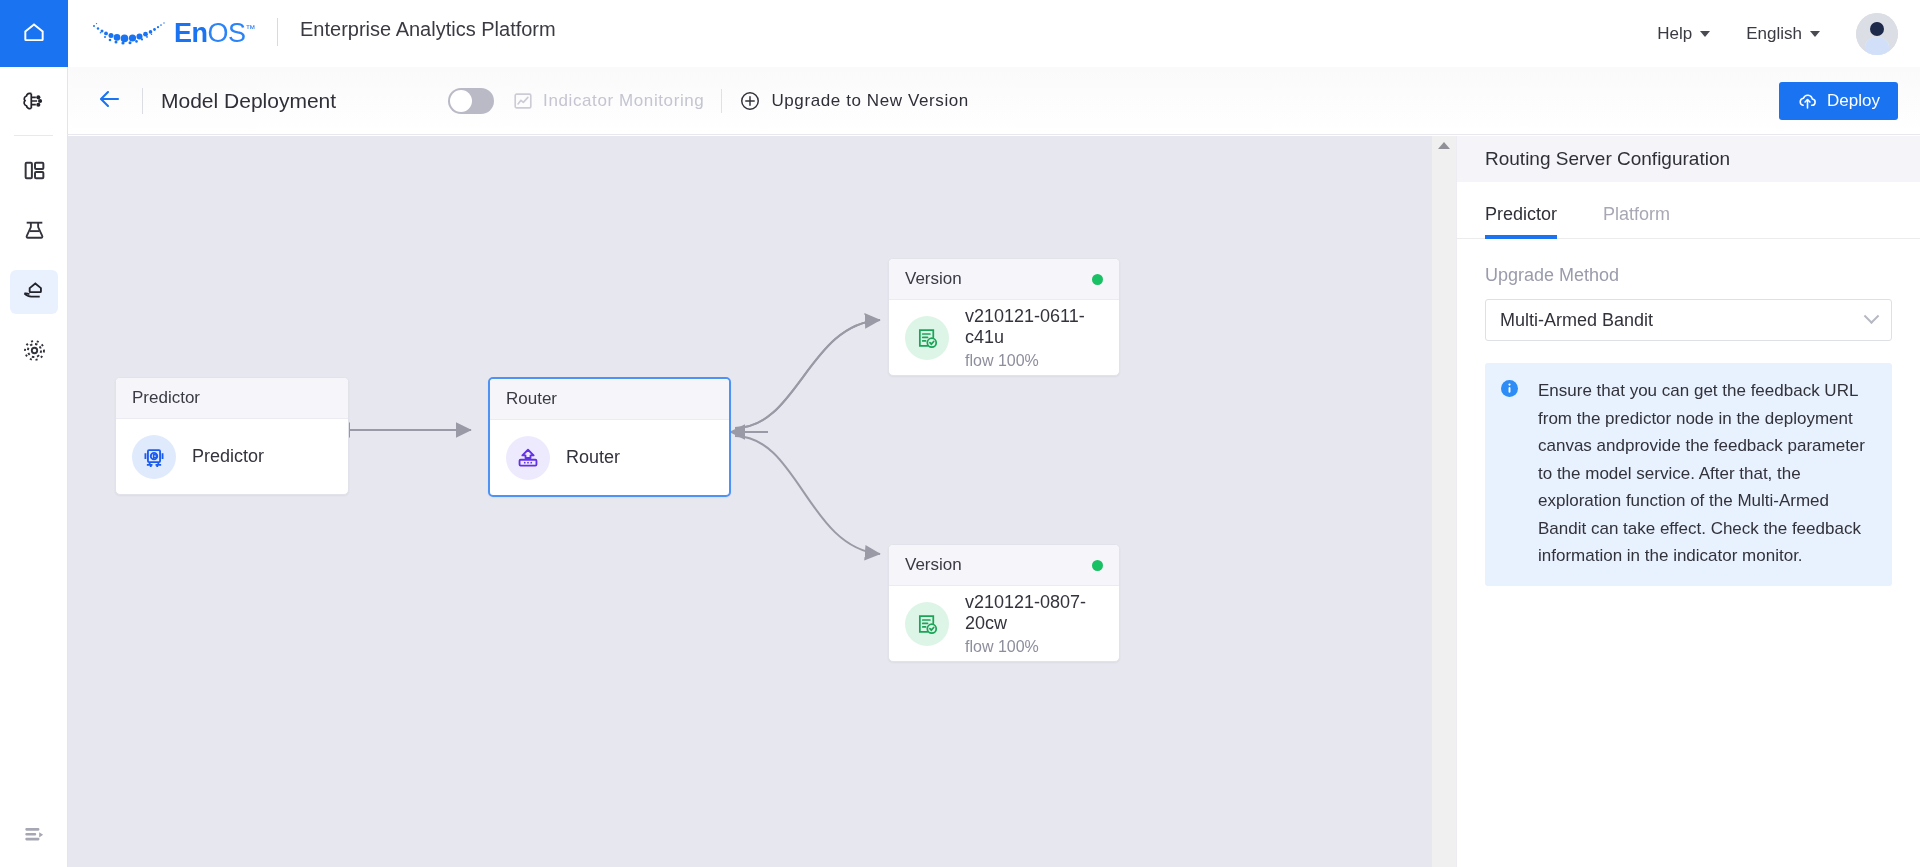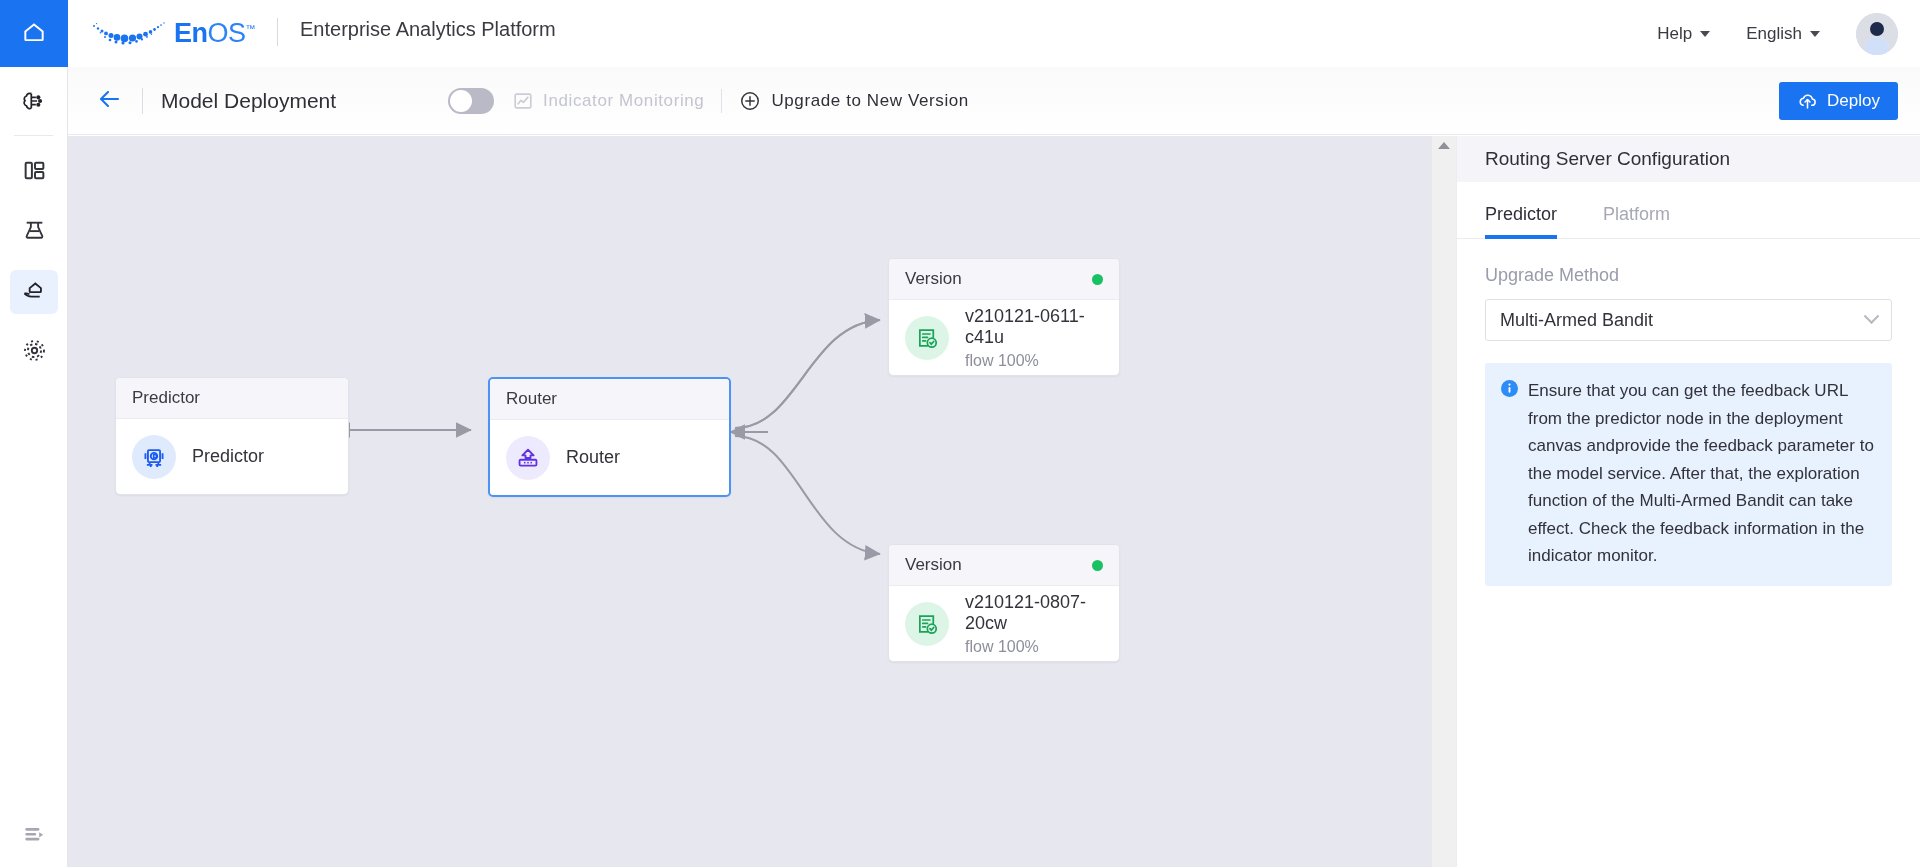--- a/index.html
+++ b/index.html
@@ -222,21 +222,21 @@
   }
   .rp-select .chev {
     margin-left: auto; width: 11px; height: 11px;
     border-right: 2px solid #b7b8c2; border-bottom: 2px solid #b7b8c2;
     transform: rotate(45deg) translate(-3px,-3px);
   }
   .rp-alert {
     margin: 22px 28px 0 28px;
     background: #e8f1fe; border-radius: 3px;
     padding: 14px 16px 16px 16px;
-    display: flex; gap: 10px;
+    display: flex; gap: 20px;
   }
   .rp-alert .i-ico { flex: none; margin-top: 3px; }
   .rp-alert p {
     font-size: 17px; line-height: 1.62; color: #32323b;
   }
 </style>
 </head>
 <body>
 
 <div class="app">

